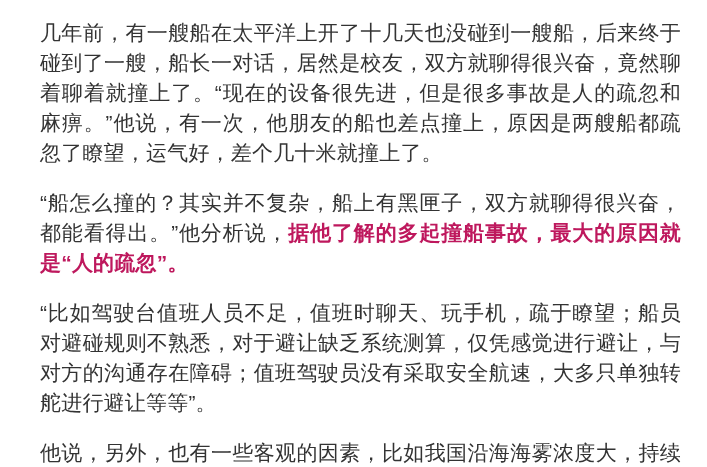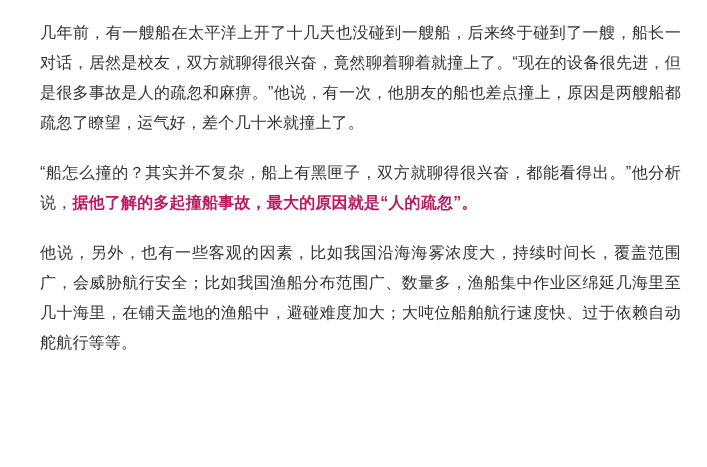--- a/index.html
+++ b/index.html
@@ -11,35 +11,36 @@
     width: 707px;
     height: 467px;
     font-family: "Liberation Sans", sans-serif;
     color: #333333;
   }
   #article {
     padding: 18px 26px 0 40px;
     box-sizing: border-box;
   }
   .para {
-    font-size: 16px;
+    font-size: 21px;
     line-height: 30px;
     color: #333333;
     margin: 0 0 20px 0;
     text-align: justify;
     letter-spacing: 0.2px;
   }
   .para:last-child {
     margin-bottom: 8px;
   }
   .highlight {
     color: #be185d;
     font-weight: bold;
   }
 </style>
 </head>
 <body>
 
 <div id="article">
     <p class="para"><span>几年前，有一艘船在太平洋上开了十几天也没碰到一艘船，后来终于碰到了一艘，船长一对话，居然是校友，双方就聊得很兴奋，竟然聊着聊着就撞上了。“现在的设备很先进，但是很多事故是人的疏忽和麻痹。”他说，有一次，他朋友的船也差点撞上，原因是两艘船都疏忽了瞭望，运气好，差个几十米就撞上了。</span></p>
     <p class="para"><span>“船怎么撞的？其实并不复杂，船上有黑匣子，双方就聊得很兴奋，都能看得出。”他分析说，</span><span class="highlight">据他了解的多起撞船事故，最大的原因就是“人的疏忽”。</span></p>
+    <p class="para"><span>“比如驾驶台值班人员不足，值班时聊天、玩手机，疏于瞭望；船员对避碰规则不熟悉，对于避让缺乏系统测算，仅凭感觉进行避让，与对方的沟通存在障碍；值班驾驶员没有采取安全航速，大多只单独转舵进行避让等等”。</span></p>
     <p class="para"><span>他说，另外，也有一些客观的因素，比如我国沿海海雾浓度大，持续时间长，覆盖范围广，会威胁航行安全；比如我国渔船分布范围广、数量多，渔船集中作业区绵延几海里至几十海里，在铺天盖地的渔船中，避碰难度加大；大吨位船舶航行速度快、过于依赖自动舵航行等等。</span></p>
   </div>
 
 </body></html>

